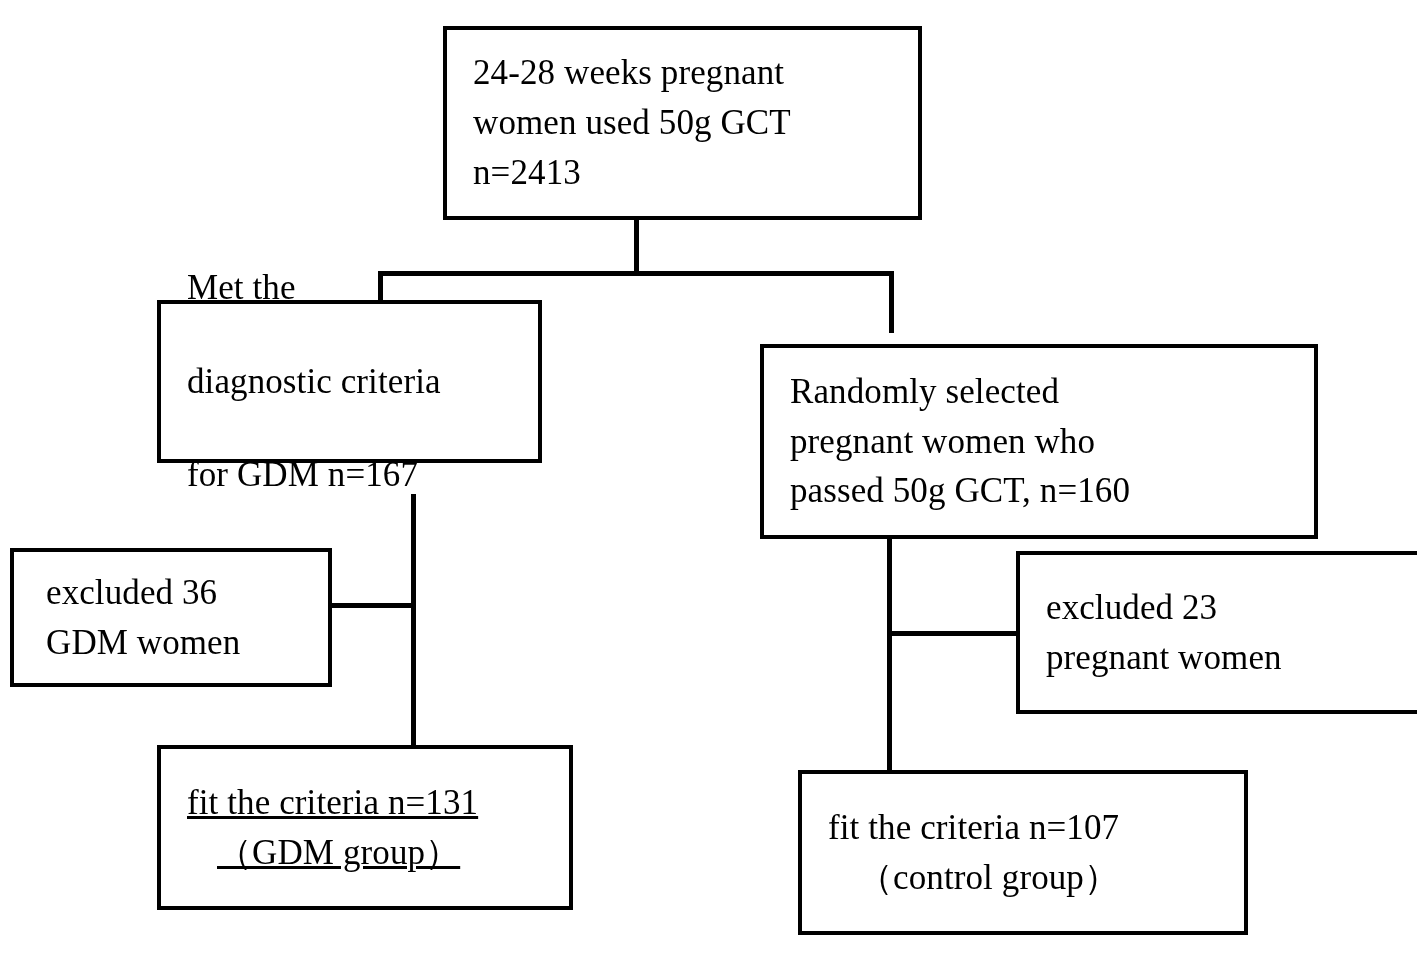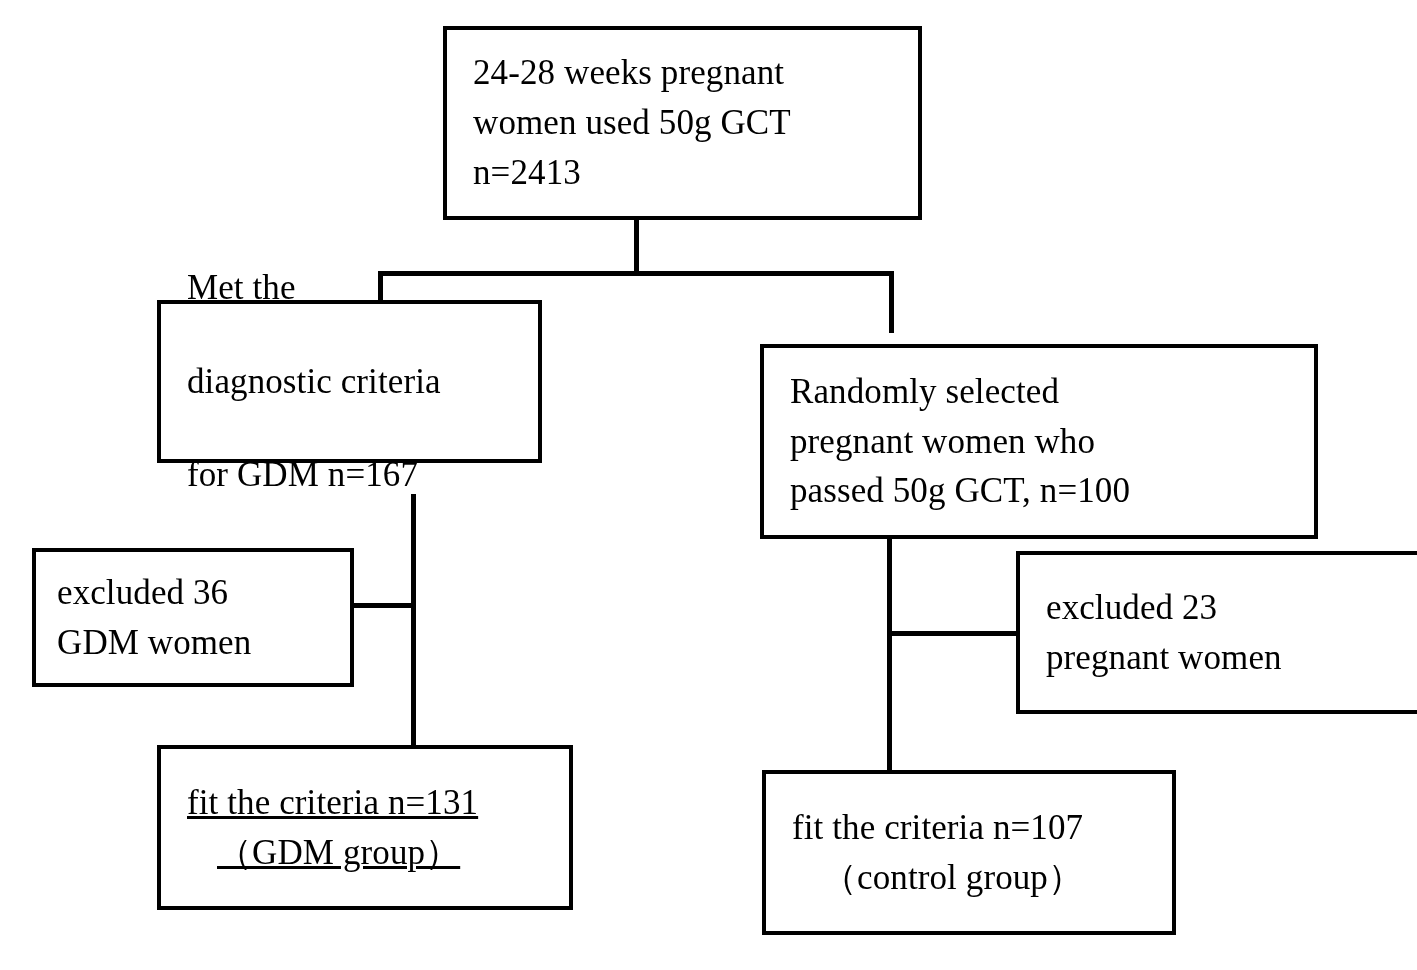--- a/index.html
+++ b/index.html
@@ -28,21 +28,21 @@
     z-index: 2;
   }
   .node .line {
     display: block;
     white-space: pre;
     line-height: 1.42;
     font-size: 35px;
     letter-spacing: 0.1px;
   }
   .pad-left { padding-left: 26px; }
-  .pad-left2 { padding-left: 21px; margin-left: 22px; }
+  .pad-left2 { padding-left: 32px; }
   .line.indent { padding-left: 30px; }
 
   
   .conn {
     position: absolute;
     background: #000000;
     z-index: 1;
   }
   .conn.h { height: 5px; }
   .conn.v { width: 5px; }
@@ -76,36 +76,36 @@
 
   <div class="node pad-left" style="left:157px; top:300px; width:385px; height:163px;gap:44px;">
     <span class="line">Met the</span>
     <span class="line">diagnostic criteria</span>
     <span class="line">for GDM n=167</span>
   </div>
 
   <div class="node pad-left" style="left:760px; top:330px; width:558px; height:195px;margin-top:14px;">
     <span class="line">Randomly selected</span>
     <span class="line">pregnant women who</span>
-    <span class="line">passed 50g GCT, n=100</span>
+    <span class="line">passed 50g GCT, n=160</span>
   </div>
 
   <div class="node pad-left2" style="left:10px; top:548px; width:322px; height:139px;">
     <span class="line">excluded 36</span>
     <span class="line">GDM women</span>
   </div>
 
   <div class="node pad-left" style="left:1016px; top:551px; width:434px; height:163px;">
     <span class="line">excluded 23</span>
     <span class="line">pregnant women</span>
   </div>
 
   <div class="node pad-left" style="left:157px; top:745px; width:416px; height:165px;text-decoration:underline;">
     <span class="line">fit the criteria n=131</span>
     <span class="line indent">（GDM group）</span>
   </div>
 
-  <div class="node pad-left" style="left:762px; top:770px; width:414px; height:165px;">
+  <div class="node pad-left" style="left:798px; top:770px; width:450px; height:165px;">
     <span class="line">fit the criteria n=107</span>
     <span class="line indent">（control group）</span>
   </div>
 
 </div>
 
 </body></html>

